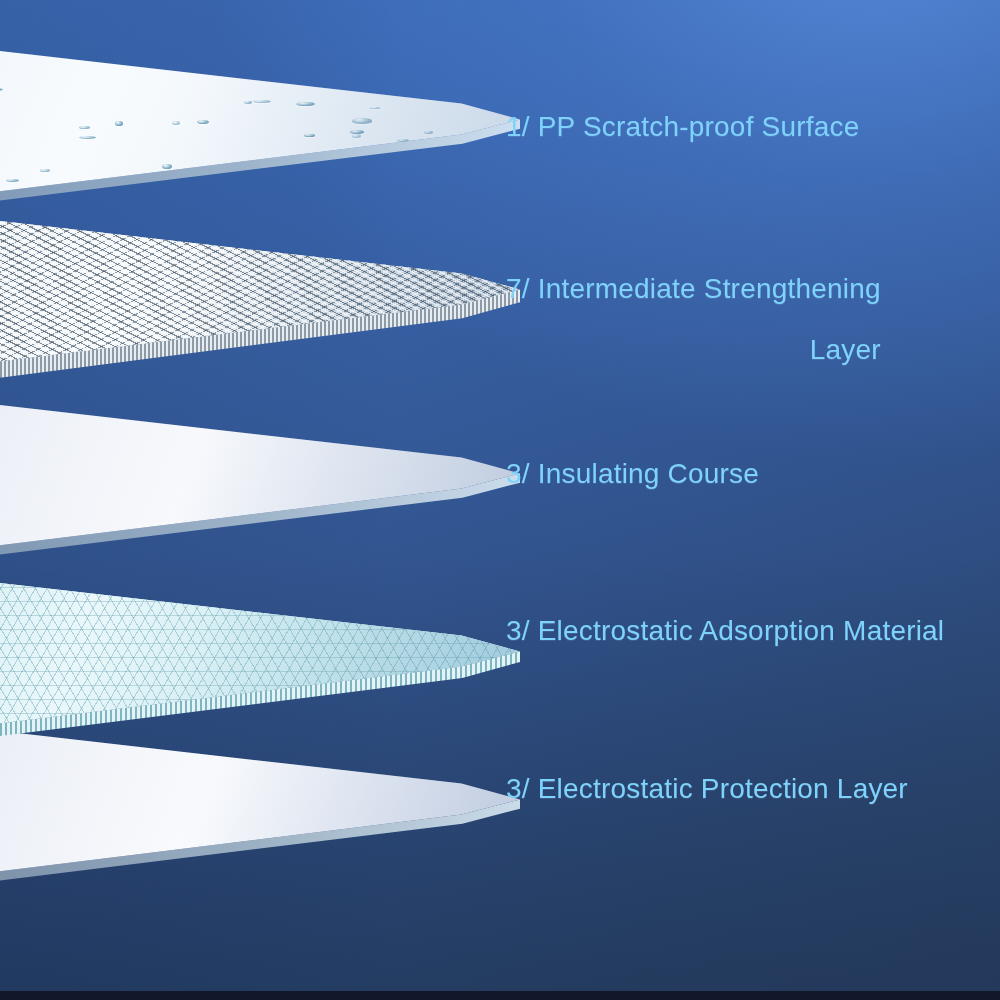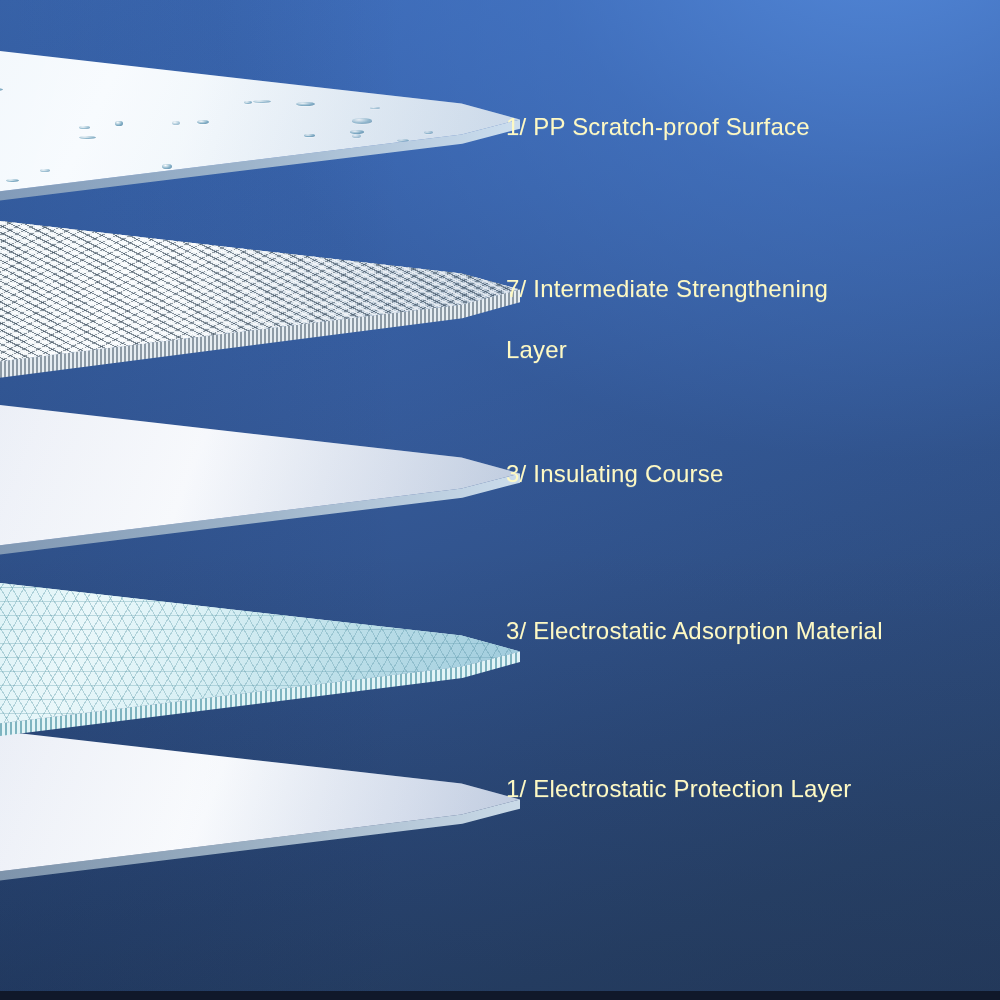--- a/index.html
+++ b/index.html
@@ -115,26 +115,27 @@
   
   #layer-5 { top: 688px; }
   #layer-5 .face {
     background: linear-gradient(112deg, #c6cfe2 0%, #dde3f0 20%, #eef1f8 46%, #f8fafd 64%, #e2e7f2 84%, #ccd4e4 100%);
   }
 
   
   .label {
     position: absolute;
     left: 506px;
-    color: #fef9c3;
-    font-size: 24px;
+    color: #7dd3fc;
+    font-size: 28px;
     line-height: 61px;
     letter-spacing: 0.2px;
     white-space: pre-line;
     text-shadow: 0 1px 0 rgba(255,255,255,0.10);
+    text-align: right;
   }
   #label-1 { top: 96px; }
   #label-2 { top: 258px; }
   #label-3 { top: 443px; }
   #label-4 { top: 600px; }
   #label-5 { top: 758px; }
 </style>
 </head>
 <body>
 
@@ -194,15 +195,15 @@
     <div class="shade"></div>
   </div>
 
   <div id="bottom-band"></div>
 
   <div class="label" id="label-1">1/ PP Scratch-proof Surface</div>
   <div class="label" id="label-2">7/ Intermediate Strengthening
 Layer</div>
   <div class="label" id="label-3">3/ Insulating Course</div>
   <div class="label" id="label-4">3/ Electrostatic Adsorption Material</div>
-  <div class="label" id="label-5">1/ Electrostatic Protection Layer</div>
+  <div class="label" id="label-5">3/ Electrostatic Protection Layer</div>
 
 </div>
 
 </body></html>

